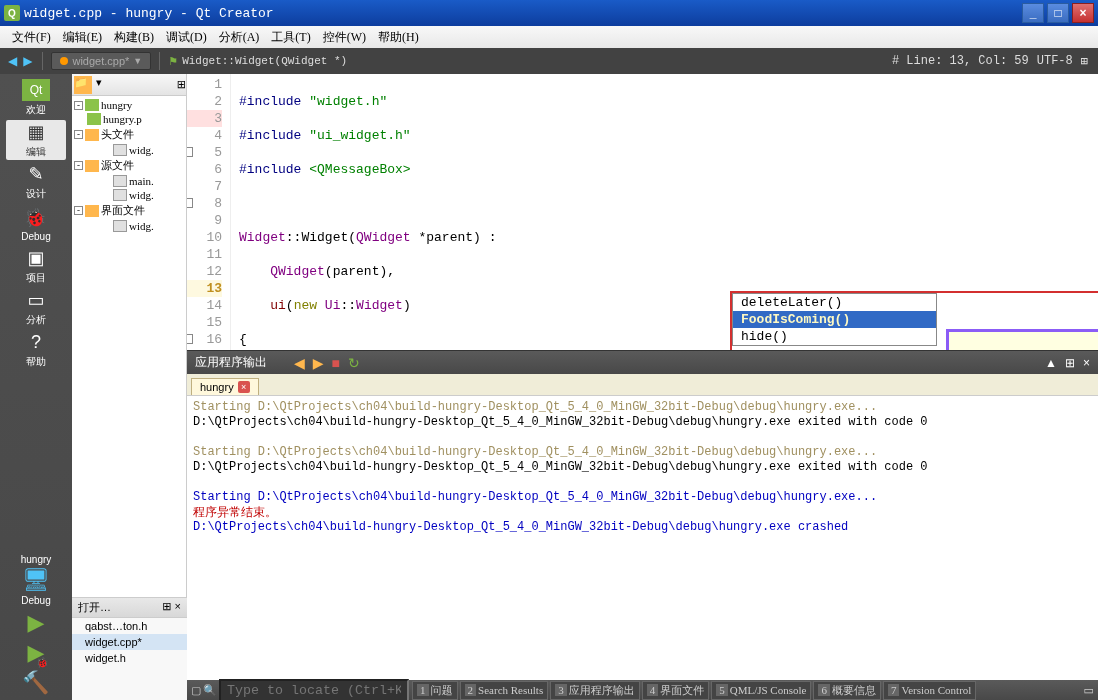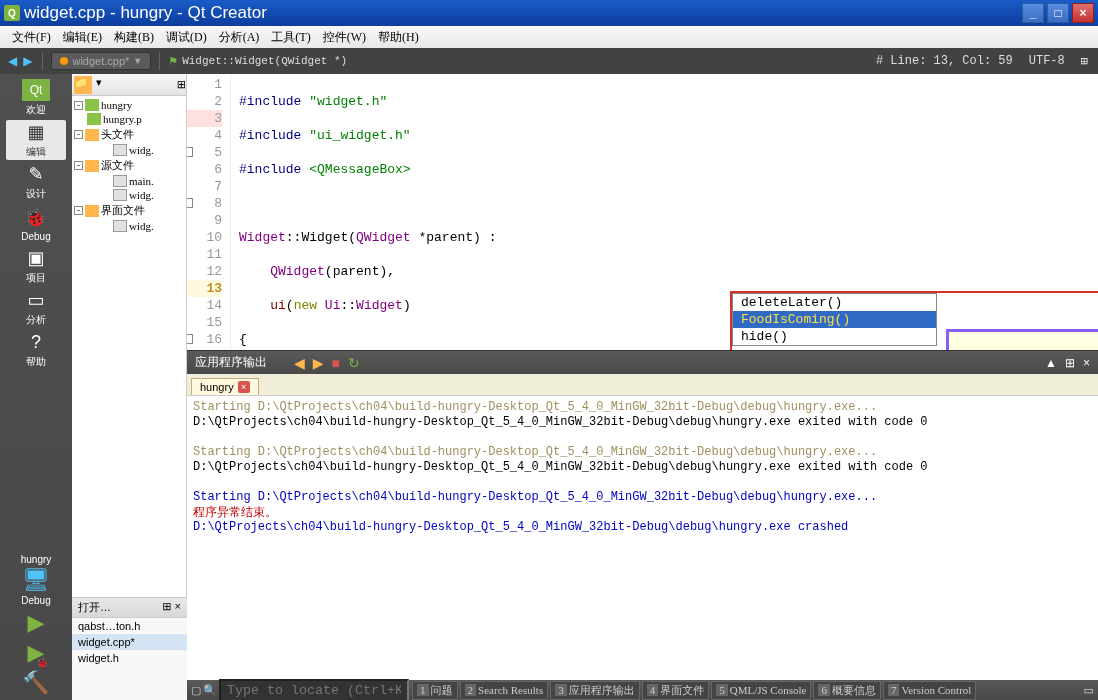--- a/index.html
+++ b/index.html
@@ -1,34 +1,34 @@
 <!DOCTYPE html>
 <html><head>
 <meta charset="utf-8">
 <style>
 * { box-sizing: border-box; margin: 0; padding: 0; }
 body { font-family: "SimSun", "Microsoft YaHei", sans-serif; font-size: 12px; background: #fff; width: 1098px; height: 700px; overflow: hidden; }
 
 .titlebar { height: 26px; background: linear-gradient(#1a5bc7, #0d3d9e); display: flex; align-items: center; padding: 0 4px; color: #fff; }
 .titlebar .icon { width: 16px; height: 16px; background: #7cb342; border-radius: 2px; margin-right: 4px; display:flex;align-items:center;justify-content:center;color:#fff;font-size:10px;font-weight:bold; }
-.titlebar-text { font-size: 17px; }
+.titlebar-text { font-size: 13px; font-family: Liberation Mono, monospace; }
 .titlebar-buttons { margin-left: auto; display: flex; gap: 3px; }
 .titlebar-buttons div { width: 22px; height: 20px; background: linear-gradient(#e07070, #c53030); border: 1px solid #8a2020; display:flex;align-items:center;justify-content:center;color:#fff;font-weight:bold;font-size:12px; }
 .titlebar-buttons div.mm { background: linear-gradient(#5a8ce0, #3a6cc0); border-color:#2a5ca0;}
 
 .menubar { height: 22px; background: linear-gradient(#f8f8f8, #e8e8e8); display: flex; align-items: center; padding: 0 6px; font-family: "SimSun"; font-size: 12px; }
 .menubar span { padding: 2px 6px; }
 
 .toolbar { height: 26px; background: #424242; display: flex; align-items: center; padding: 0 6px; color: #aaa; font-size: 11px; gap: 4px; }
 .tb-group { display:flex; align-items:center; gap:2px; }
 .tb-arrow { color: #4fc3f7; font-size:12px; padding:0 2px;}
 .tb-sep { width:1px; height:18px; background:#666; margin:0 4px; }
 .tb-file { background:#5a5a5a; padding:2px 8px; border:1px solid #333; border-radius:2px; display:flex; align-items:center; gap:4px;}
 .tb-file .unsaved { width:8px;height:8px;background:#ff9800;border-radius:50%;display:inline-block;}
-.tb-right { margin-left:auto; display:flex; gap:8px; color:#ddd; font-family:"Courier New",monospace; font-size:12px;}
+.tb-right { margin-left:auto; display:flex; color:#ddd; font-family:"Courier New",monospace; font-size:12px;}
 .tb-right span { padding:0 4px; }
 
 .main { display: flex; height: 626px; }
 
 .leftbar { width: 72px; background: linear-gradient(#505050, #484848); display: flex; flex-direction: column; align-items: center; padding-top: 4px; color: #fff; font-size: 11px; }
 .lb-item { width: 60px; height: 40px; margin: 0 0 2px; display:flex; flex-direction:column; align-items:center; justify-content:center; font-size:10px; gap:2px;}
 .lb-item.sel { background: #e8e8e8; color:#333; border-radius:2px; }
 .lb-item .ico { width:24px; height:22px; display:flex;align-items:center;justify-content:center;font-size:18px; }
 .lb-spacer { flex:1; }
 .lb-btm { width:60px; margin-bottom:4px; display:flex; flex-direction:column; align-items:center; gap:2px; font-size:10px;}
@@ -62,32 +62,32 @@
 .code .ln { height:17px; display:block;}
 .kw { color:#808000; }
 .pp { color:#000080; }
 .str { color:#008000; }
 .qt { color:#800080; }
 .ptr { color:#800000; }
 
 .autocomplete-wrap { position:absolute; top:217px; left:543px; width:542px; height:180px; border:2px solid #d32f2f; z-index:10;}
 .autocomplete { position:absolute; top:0; left:0; width:205px; max-height:176px; background:#fff; border:1px solid #888; font-family:"Courier New",monospace; font-size:13px; overflow-y:auto; z-index:11;}
 .ac-item { padding:1px 8px; cursor:default; }
-.ac-item.sel { background:#316ac5; color:#fde047; }
+.ac-item.sel { background:#316ac5; color:#fef9c3;font-weight:bold; }
 .tooltip { position:absolute; top:36px; left:214px; background:#ffffe1; border:3px solid #8b5cf6; padding:17px 6px; font-family:"Courier New",monospace; font-size:12px; z-index:12;}
 
 .output-hdr { height:24px; background:linear-gradient(#5a5a5a,#484848); color:#fff; display:flex; align-items:center; padding:0 8px; font-size:12px; gap:8px; border-top:1px solid #333;}
 .output-hdr .ctrls { display:flex; gap:2px; margin-left:16px;}
 .output-hdr .ctrls span { font-size:14px; padding:0 3px;}
 
 .output-tabs { height:22px; background:#f0edd8; display:flex; align-items:flex-end; padding:2px 4px 0; border-bottom:1px solid #ccc;}
 .output-tab { background:#fff8dc; border:1px solid #c0b080; border-bottom:none; padding:2px 8px; font-size:11px; display:flex; align-items:center; gap:4px;}
 .output-tab .x { color:#fff; background:#d9534f; width:12px; height:12px; display:inline-flex; align-items:center; justify-content:center; font-size:9px; border-radius:2px;}
 .od-hdr { background:linear-gradient(#e8e8e8,#d8d8d8); padding:2px 6px; border-bottom:1px solid #ccc; display:flex; justify-content:space-between;}
-.od-list div { padding:2px 6px;}
+.od-list div { padding:2px 13px;}
 .od-list div.sel { background:#d4e4f4;}
 
 .output-body { flex:1; background:#fff; padding:4px 6px; font-family:"Courier New",monospace; font-size:12px; line-height:15px; white-space:pre; overflow:hidden;}
 .out-blue { color:#0000c0; }
 .out-red { color:#c00000; font-family:"SimSun"; }
 .out-gray { color:#a09060;}
 
 .statusbar { height:20px; background:linear-gradient(#5a5a5a,#484848); color:#ccc; display:flex; align-items:center; padding:0 4px; font-size:11px; font-family:"SimSun"; gap:2px;}
 .sb-loc { background:#333; padding:2px 6px; color:#888; font-family:"Courier New",monospace; width:190px;}
 .sb-item { background:#444; border:1px solid #666; padding:1px 4px; margin:0 1px; display:flex; align-items:center; gap:2px;}

